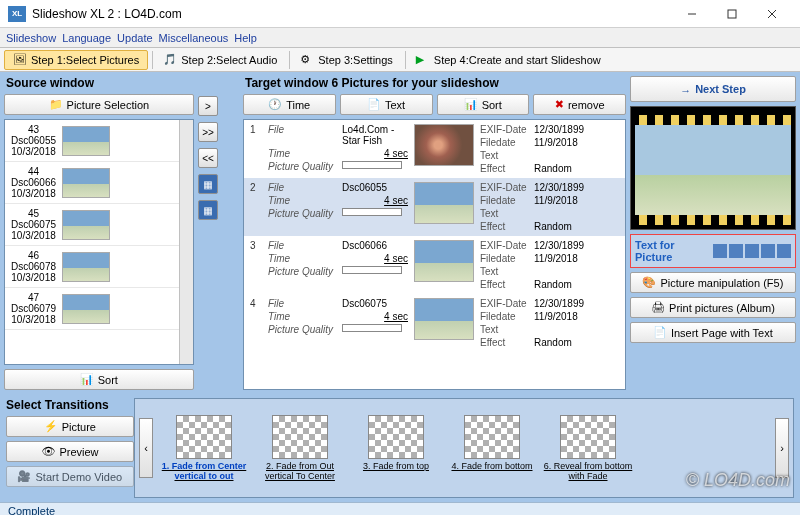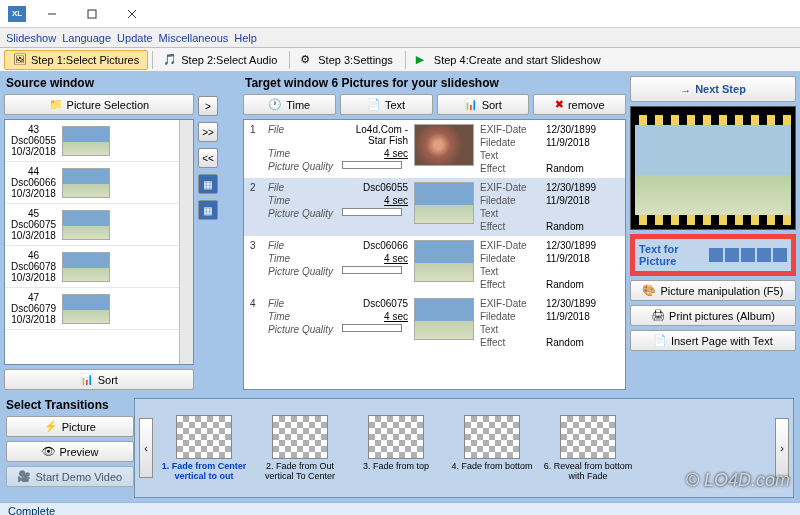--- a/index.html
+++ b/index.html
@@ -40,63 +40,64 @@
 .target h3 { font-size: 12px; font-weight: bold; margin: 0 0 4px 2px; }
 .target-toolbar { display: flex; gap: 4px; margin-bottom: 4px; }
 .target-toolbar .btn { flex: 1; }
 .target-list { background: #fff; border: 1px solid #7090b0; flex: 1; overflow-y: auto; }
 .trow { display: flex; padding: 4px 6px; gap: 6px; font-size: 10px; }
 .trow.sel { background: #d5e0f0; }
 .trow .num { width: 12px; color: #333; }
 .trow .fields { width: 140px; display: flex; flex-direction: column; gap: 2px; }
 .trow .fldrow { display: flex; gap: 4px; }
 .trow .fldrow .lbl { width: 70px; color: #555; font-style: italic; }
-.trow .fldrow .val { flex: 1; color: #000; text-align: right; }
+.trow .fldrow .val { flex: 1; color: #000; }
 .trow .pq { width: 60px; height: 8px; border: 1px solid #888; background: #fff; }
 .trow .pq .fill { height: 100%; background: #1ec020; }
 .trow .thumb { width: 60px; height: 42px; background: linear-gradient(#7ba7d0 0%, #7ba7d0 55%, #c0d0b0 55%, #d8e0c0 100%); border: 1px solid #aaa; }
 .trow .thumb.star { background: radial-gradient(circle at 40% 50%, #e0a080 10%, #a06050 30%, #705040 60%); }
 .trow .exif { width: 120px; display: flex; flex-direction: column; gap: 2px; }
-.trow .exif .er { display: flex; gap: 16px; }
+.trow .exif .er { display: flex; gap: 4px; }
 .trow .exif .er .elbl { width: 50px; color: #555; }
 
 .right { width: 166px; display: flex; flex-direction: column; gap: 4px; }
 .right .btn.next { font-weight: bold; padding: 6px; color: #2050a0; }
 .preview { background: #000; border: 1px solid #555; height: 124px; position: relative; padding: 8px 4px; }
 .preview .filmtop, .preview .filmbot { height: 10px; background: repeating-linear-gradient(90deg,#000 0 4px,#f0d060 4px 12px,#000 12px 16px); }
 .preview .img { flex: 1; background: linear-gradient(#a8c8e0 0%, #a8c8e0 55%, #b8d0a0 55%, #d8e0c0 100%); height: 90px; }
-.tfp { background: #c0d4ec; border: 5px solid #ef4444; padding: 4px; display: flex; justify-content: space-between; align-items: center; }
+.tfp { background: #c0d4ec; border: 1px solid #ef4444; padding: 4px; display: flex; justify-content: space-between; align-items: center; }
 .tfp .icons { display: flex; gap: 2px; }
 .tfp .ic { width: 14px; height: 14px; background: #5080c0; cursor: pointer; }
 .right .btn.wide { width: 100%; }
 
 .transitions { background: #a4c5e8; padding: 4px 6px; display: flex; gap: 0; height: 108px; }
 .trans-left { width: 128px; display: flex; flex-direction: column; }
 .trans-left h3 { font-size: 12px; font-weight: bold; margin-bottom: 4px; }
 .trans-left .btn { margin-bottom: 4px; width: 100%; }
 .trans-strip { flex: 1; background: #c0d4ec; border: 1px solid #7090b0; display: flex; align-items: center; padding: 4px; gap: 6px; }
 .trans-strip .nav { width: 14px; height: 60px; background: linear-gradient(#fff,#e0e0e0); border: 1px solid #909090; display: flex; align-items: center; justify-content: center; cursor: pointer; }
-.titem { display: flex; flex-direction: column; align-items: center; gap: 3px; width: 90px; }
+.titem { display: flex; flex-direction: column; align-items: center; gap: 3px; width: 90px; text-decoration: underline; }
 .titem .checker { width: 56px; height: 44px; background-image: linear-gradient(45deg,#b0b0b0 25%,transparent 25%),linear-gradient(-45deg,#b0b0b0 25%,transparent 25%),linear-gradient(45deg,transparent 75%,#b0b0b0 75%),linear-gradient(-45deg,transparent 75%,#b0b0b0 75%); background-size: 12px 12px; background-position: 0 0,0 6px,6px -6px,-6px 0; background-color: #fff; border: 1px solid #888; }
 .titem .lbl { font-size: 9px; text-align: center; line-height: 1.1; }
 .titem.sel .lbl { color: #0040c0; font-weight: bold; }
 
 .status { height: 18px; background: #e0ecf8; border-top: 1px solid #a0b8d0; padding: 2px 8px; font-size: 11px; color: #003366; }
 .watermark { position: absolute; right: 10px; bottom: 24px; color: rgba(255,255,255,0.7); font-size: 18px; font-style: italic; pointer-events: none; text-shadow: 0 0 3px #000; }
 
 .orange { color: #e08000; }
 .green { color: #00a020; }
 .red { color: #d00000; }
 .blue { color: #2060c0; }
 </style>
 </head>
 <body>
 
 <div class="titlebar">
   <div class="icon">XL</div>
+  <div class="title">Slideshow XL 2 : LO4D.com</div>
   <div class="wbtn">
       <svg viewBox="0 0 10 10">
         <line x1="1" y1="5" x2="9" y2="5" stroke="#333" stroke-width="1"></line>
       </svg>
     </div>
   <div class="wbtn">
       <svg viewBox="0 0 10 10">
         <rect x="1" y="1" width="8" height="8" fill="none" stroke="#333" stroke-width="1"></rect>
       </svg>
     </div>

